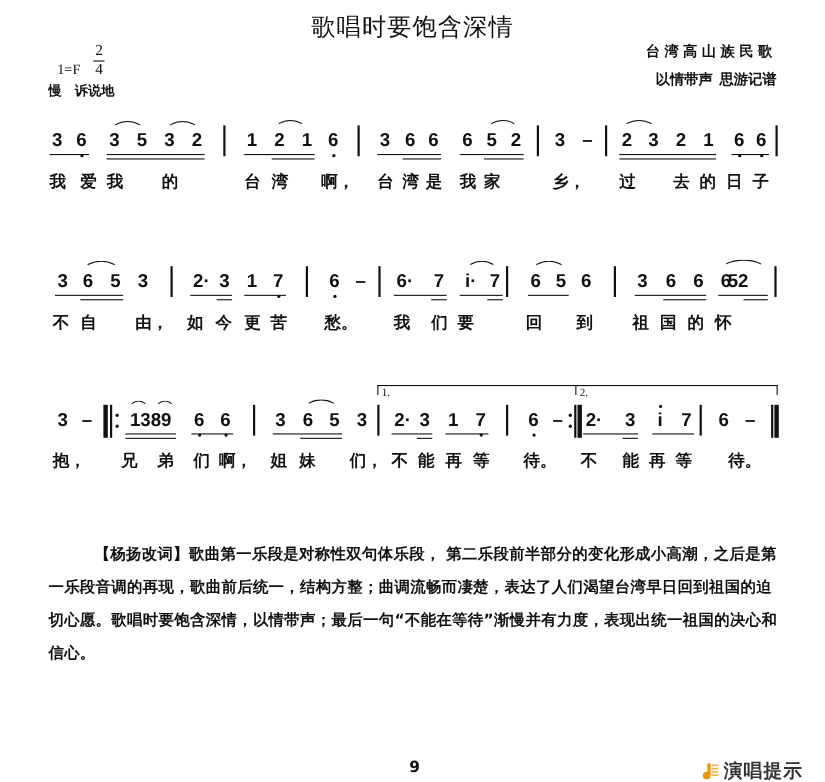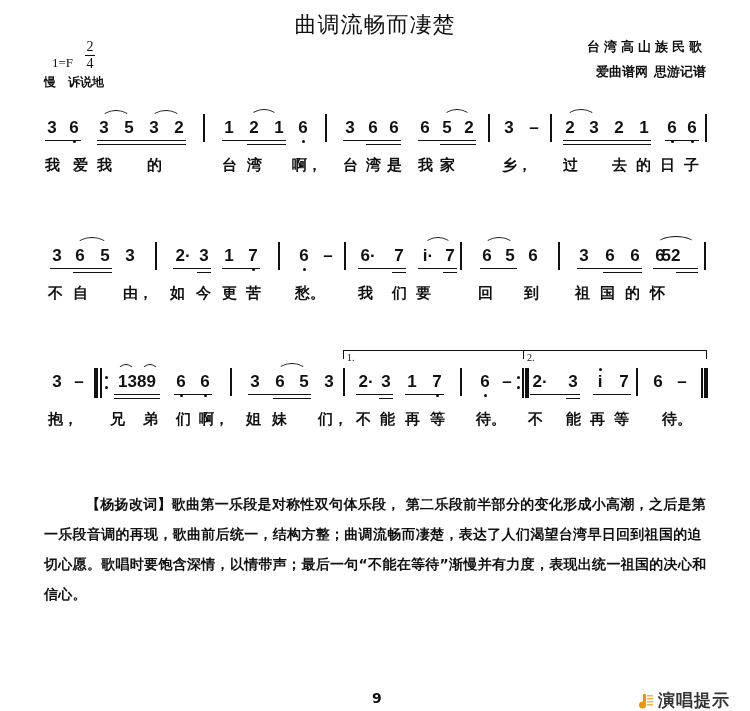--- a/index.html
+++ b/index.html
@@ -33,37 +33,37 @@
   .rdot{position:absolute;width:3px;height:3px;border-radius:50%;background:#111;}
   .tips{left:44px;width:664px;top:489px;font-size:14px;font-weight:bold;line-height:30px;text-indent:42px;letter-spacing:0.3px;}
   .page{left:372px;top:690px;font-size:14px;font-weight:bold;}
   .logo{left:638px;top:689px;display:flex;align-items:center;}
   .logo-icon{width:16px;height:16px;position:relative;}
   .logo-text{font-size:17px;font-weight:bold;color:#333;margin-left:4px;letter-spacing:1px;}
 </style>
 </head>
 <body>
 
-<div class="abs title">曲调流畅而凄楚</div>
+<div class="abs title">歌唱时要饱含深情</div>
 
 <div class="abs key">
   <span>1=F</span>
   <span class="frac">
     <span>2</span>
     <span class="bar"></span>
     <span>4</span>
   </span>
 </div>
 <div class="abs tempo">
   <span>慢</span><span>诉说地</span>
 </div>
 
 <div class="abs credit credit1">台湾高山族民歌</div>
 <div class="abs credit credit2">
-  <span>爱曲谱网</span><span>思游记谱</span>
+  <span>以情带声</span><span>思游记谱</span>
 </div>
 
 <div class="row" style="top:118px;">
   <div class="notes" style="left:0;top:0;">
     <span class="n" style="left:45px">3</span>
     <span class="n dot-below" style="left:67px">6</span>
     <span class="n" style="left:97px">3</span>
     <span class="n" style="left:122px">5</span>
     <span class="n" style="left:147px">3</span>
     <span class="n" style="left:172px">2</span>

